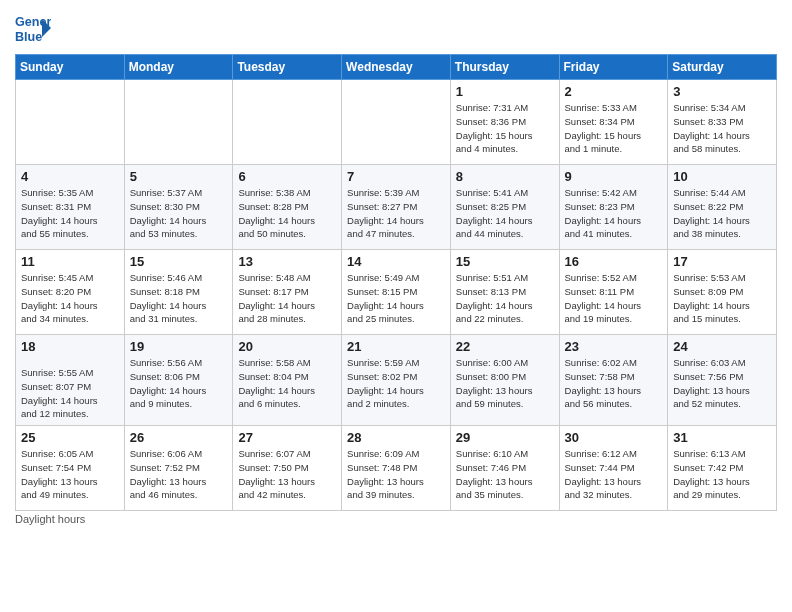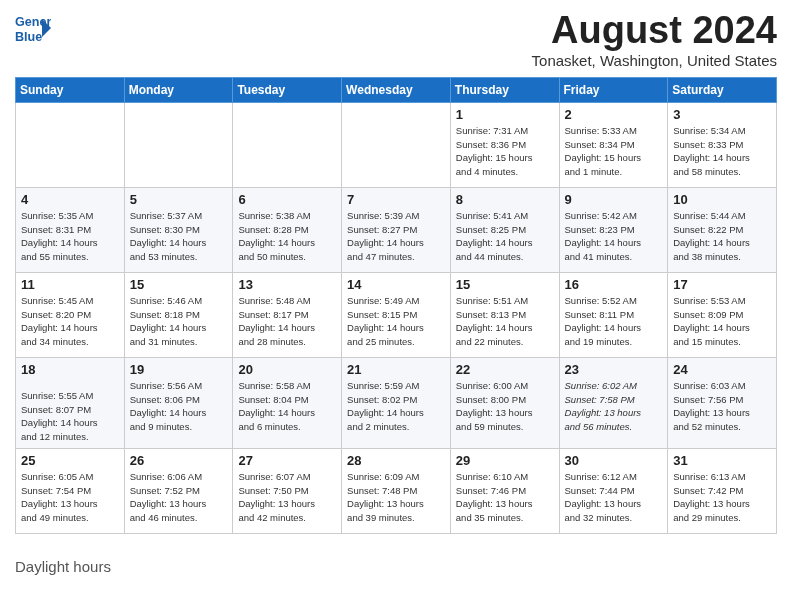--- a/index.html
+++ b/index.html
@@ -73,42 +73,38 @@
       font-weight: bold;
       margin-bottom: 2px;
       color: #222;
     }
     .day-info {
       font-size: 9.5px;
       color: #333;
       line-height: 1.45;
     }
     .footer {
-      margin-top: 24px;
-      font-size: 15px;
+      margin-top: 2px;
+      font-size: 11px;
       color: #555;
     }
     .empty-cell {
       background: #fff !important;
     }
   </style>
 </head>
 <body>
 
 <div class="header">
   <div class="logo">
     <svg class="logo-icon" viewBox="0 0 40 40">
       <text x="0" y="18" font-size="14" font-weight="bold" fill="#1a5fa8">General</text>
       <text x="0" y="34" font-size="14" font-weight="bold" fill="#1a5fa8">Blue</text>
       <polygon points="30,10 40,20 30,30" fill="#1a5fa8"></polygon>
     </svg>
-  </div>
-  <div class="title-area">
-    <div class="month-title">August 2024</div>
-    <div class="subtitle">Tonasket, Washington, United States</div>
   </div>
 </div>
 
 <table>
   <thead>
     <tr>
     <th>Sunday</th>
         <th>Monday</th>
         <th>Tuesday</th>
         <th>Wednesday</th>
@@ -278,21 +274,21 @@
         </td>
         <td>
           <div class="day-num">22</div>
           <div class="day-info" style="white-space: pre-line;">Sunrise: 6:00 AM
 Sunset: 8:00 PM
 Daylight: 13 hours
 and 59 minutes.</div>
         </td>
         <td>
           <div class="day-num">23</div>
-          <div class="day-info" style="white-space: pre-line; font-style: italic;">Sunrise: 6:02 AM
+          <div class="day-info" style="white-space: pre-line;">Sunrise: 6:02 AM
 Sunset: 7:58 PM
 Daylight: 13 hours
 and 56 minutes.</div>
         </td>
         <td>
           <div class="day-num">24</div>
           <div class="day-info" style="white-space: pre-line;">Sunrise: 6:03 AM
 Sunset: 7:56 PM
 Daylight: 13 hours
 and 52 minutes.</div>

